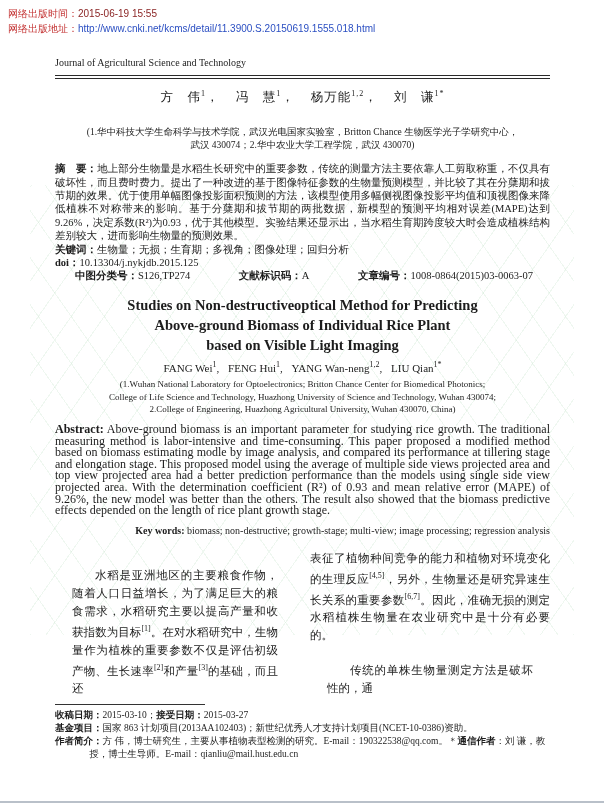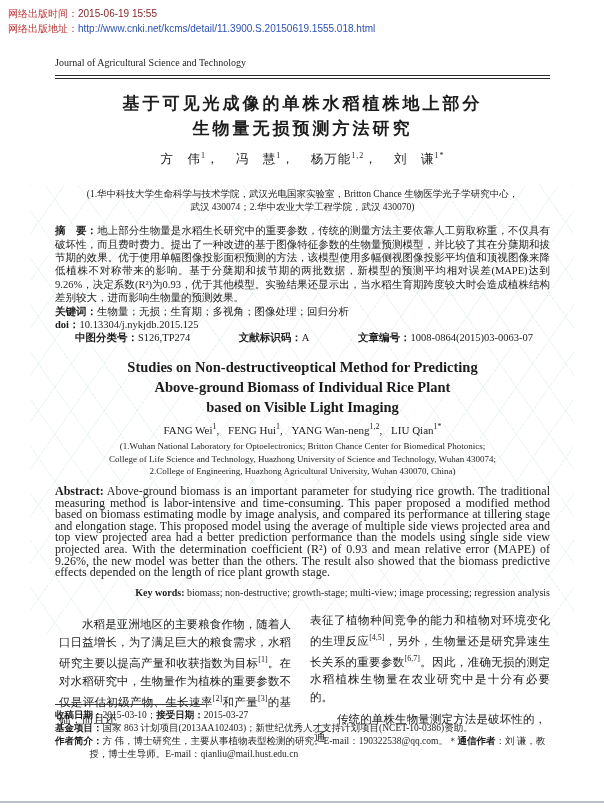--- a/index.html
+++ b/index.html
@@ -112,21 +112,21 @@
   }
   .body-cols {
     margin-top: 12px;
     display: flex;
     gap: 15px;
     font-size: 11.5px;
     line-height: 18px;
     text-align: justify;
   }
   .col { width: 240px; }
-  .indent { text-indent: 2em; margin: 4px; }
+  .indent { text-indent: 2em; margin: 17px; }
   .noindent { text-indent: 0; margin: 0; }
   .footnote {
     position: absolute;
     left: 55px; top: 704px; width: 495px;
     font-size: 9.5px;
     line-height: 13px;
   }
   .footnote-rule {
     width: 150px;
     border-top: 1px solid #333;
@@ -153,24 +153,20 @@
     <div>
       <span class="red">网络出版地址：</span><span class="url">http://www.cnki.net/kcms/detail/11.3900.S.20150619.1555.018.html</span>
     </div>
   </div>
 
   <div class="content">
 
     <div class="journal-en">Journal of Agricultural Science and Technology</div>
     <div class="double-rule"></div>
 
-    <h1 class="title-cn">
-      <span>基于可见光成像的单株水稻植株地上部分</span><br>
-      <span>生物量无损预测方法研究</span>
-    </h1>
 
     <div class="authors-cn">
       <span class="author"><span>方　伟</span><sup>1</sup><span>，</span></span>
       <span class="author"><span>冯　慧</span><sup>1</sup><span>，</span></span>
       <span class="author"><span>杨万能</span><sup>1,2</sup><span>，</span></span>
       <span class="author"><span>刘　谦</span><sup>1*</sup><span></span></span>
     </div>
 
     <div class="affil-cn">
       <div>(1.华中科技大学生命科学与技术学院，武汉光电国家实验室，Britton Chance 生物医学光子学研究中心，</div>

